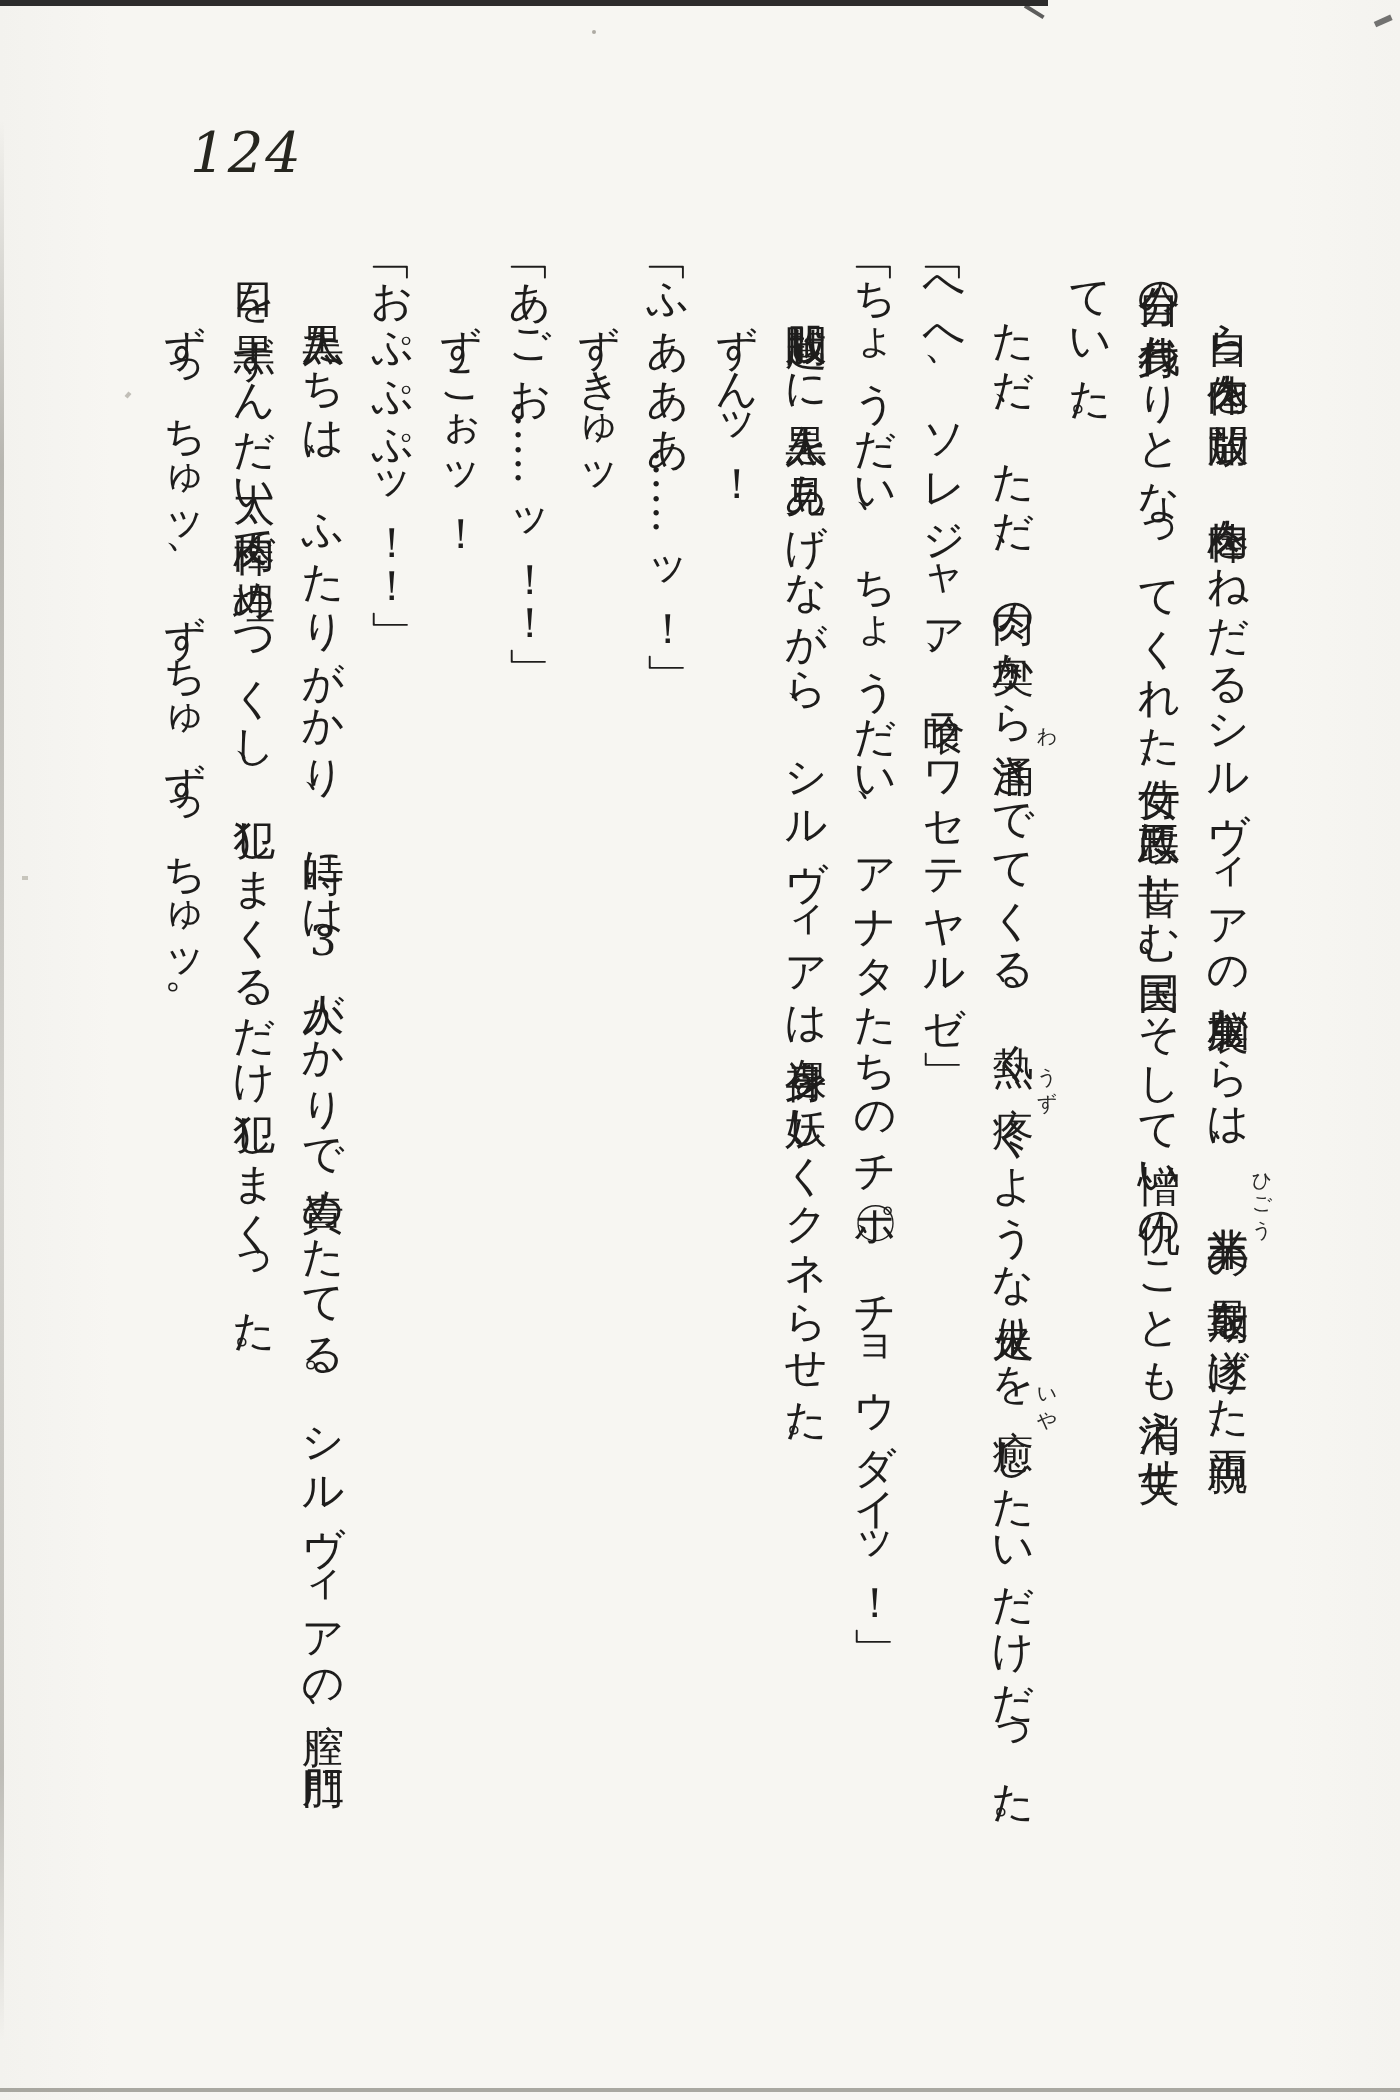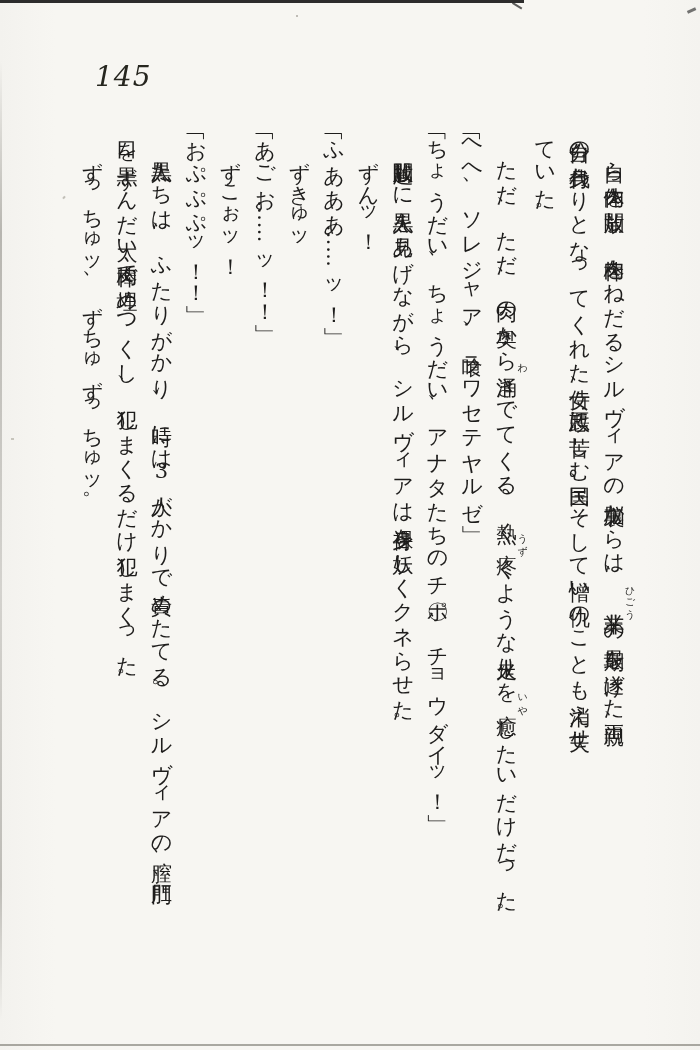--- a/index.html
+++ b/index.html
@@ -80,21 +80,21 @@
 <div class="page">
   <div class="top-edge"></div>
   <div class="top-edge-tick"></div>
   <div class="corner-speck"></div>
   <div class="dust-1"></div>
   <div class="dust-2"></div>
   <div class="dust-3"></div>
   <div class="left-edge"></div>
   <div class="bottom-edge"></div>
 
-  <div class="page-number">145</div>
+  <div class="page-number">124</div>
 
   <div class="text-block">
       <p class="indent">自ら肉体を開放し、肉棒をねだるシルヴィアの脳裏からは、<ruby>非業<rt>ひごう</rt></ruby>の最期を遂げた両親、</p>
       <p class="">自分の身代わりとなってくれた侍女、悪政に苦しむ国民、そして憎い仇のことも消え失せ</p>
       <p class="">ていた。</p>
       <p class="indent">ただ、ただ、肉の奥から<ruby>涌<rt>わ</rt></ruby>きでてくる、熱く<ruby>疼<rt>うず</rt></ruby>くような火走りを<ruby>癒<rt>いや</rt></ruby>したいだけだった。</p>
       <p class="">「へへ、ソレジャア、喰ラワセテヤルゼ」</p>
       <p class="">「ちょうだい、ちょうだい、アナタたちのチ〇ポ、チョウダイッ！」</p>
       <p class="indent">股間越しに黒人を見あげながら、シルヴィアは裸身を妖しくクネらせた。</p>
       <p class="indent">ずんッ！</p>

